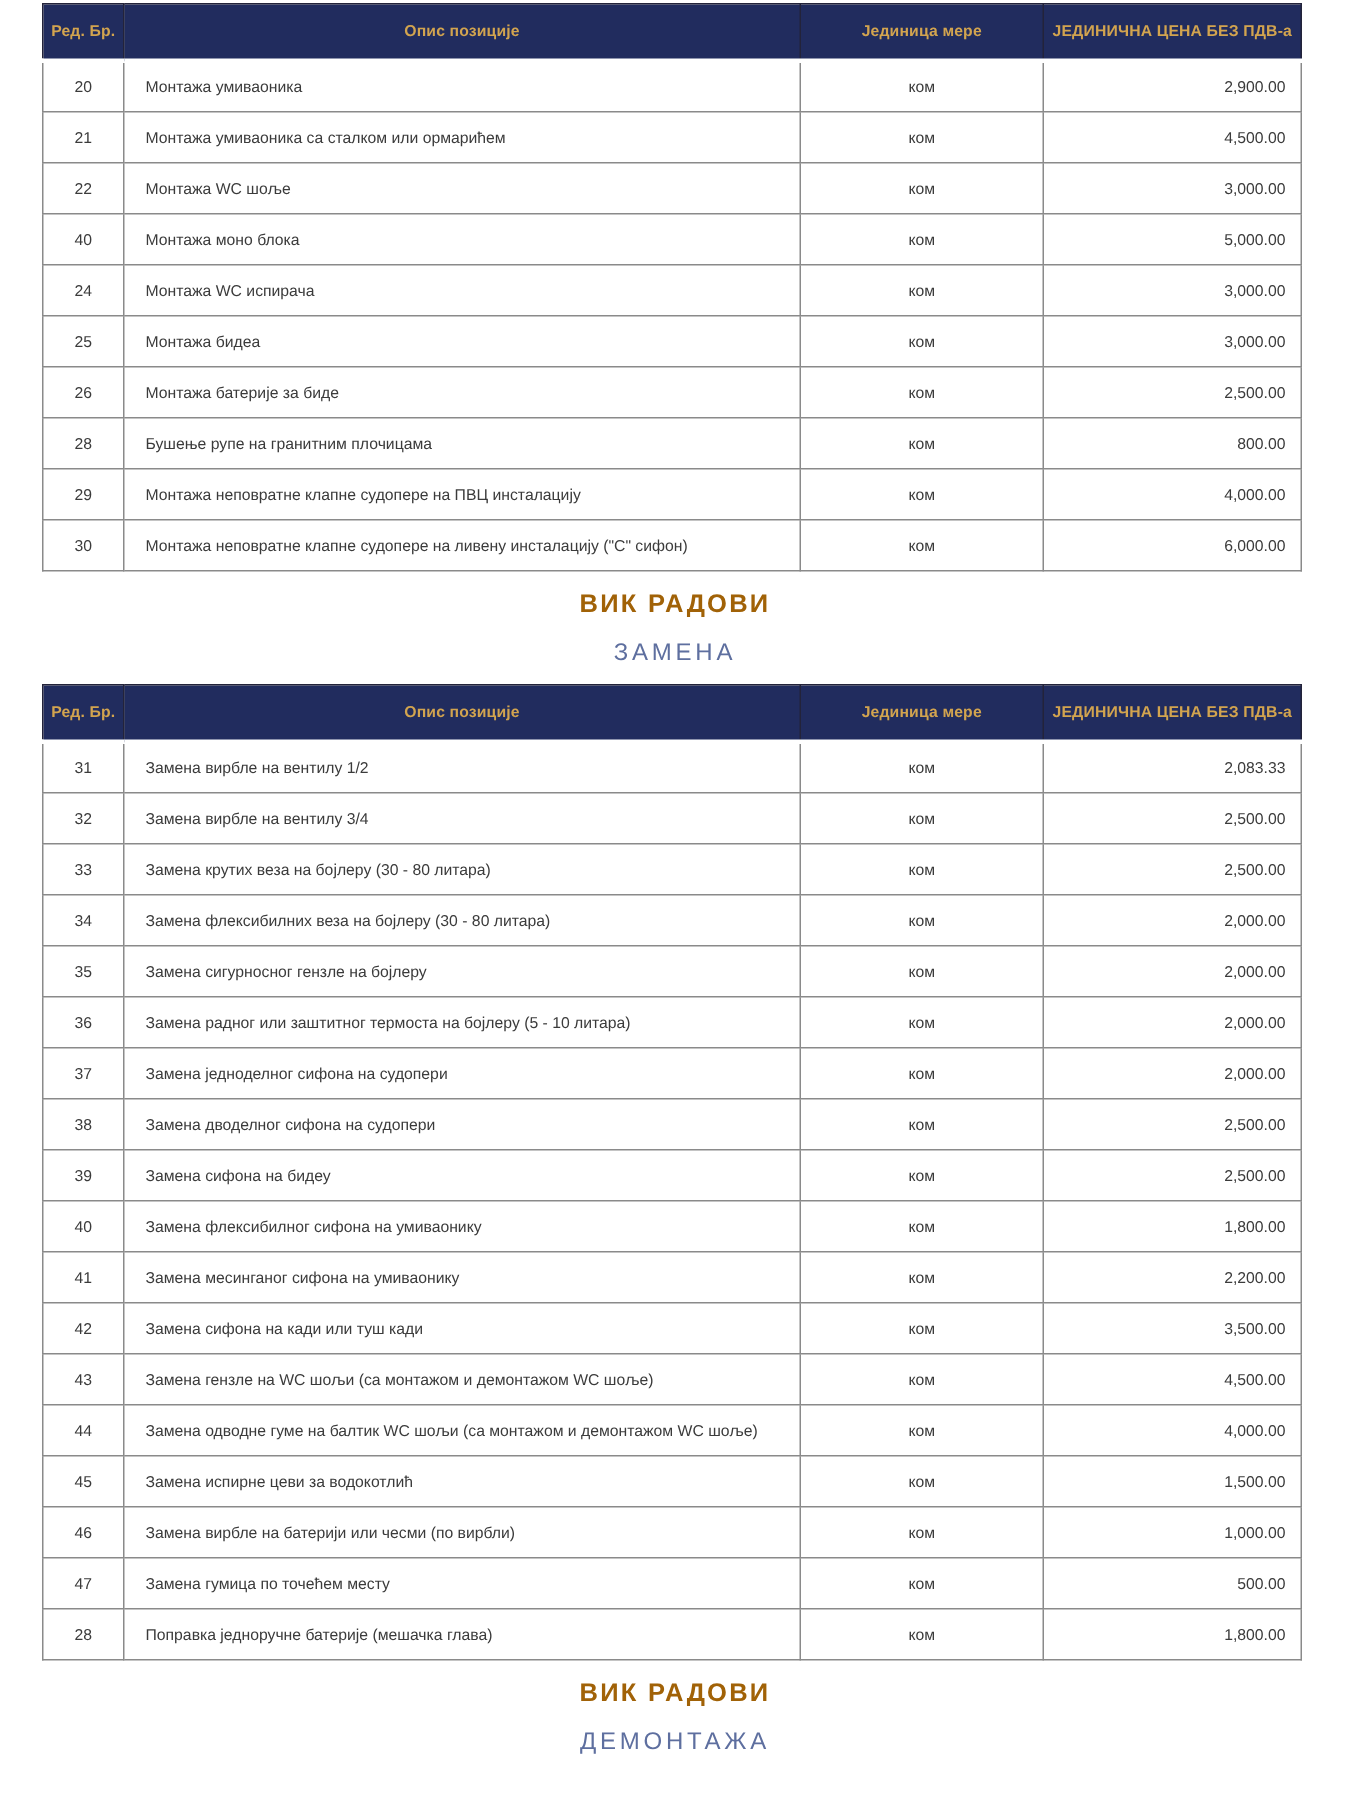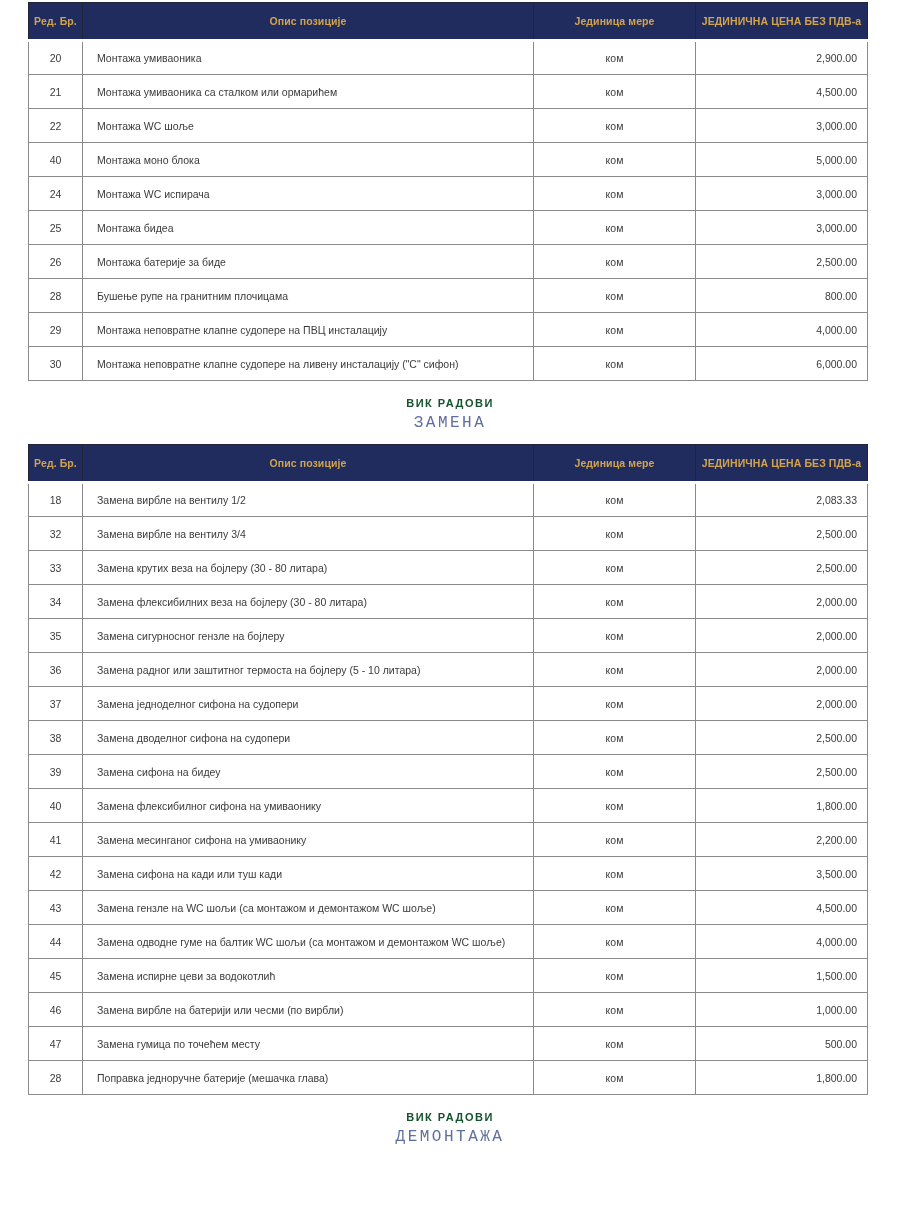--- a/index.html
+++ b/index.html
@@ -51,33 +51,32 @@
 
   .table-first { margin-top: 2px; }
 
   .section-heading {
     text-align: center;
     margin-top: 12px;
     margin-bottom: 11px;
     width: 900px;
   }
   .heading-title {
-    color: #14532d;
-    font-size: 11px;
+    color: #a16207;
+    font-size: 17px;
     font-weight: bold;
     letter-spacing: 1.5px;
     line-height: 20px;
   }
   .heading-sub {
     color: #5e6f9f;
     font-size: 16px;
     letter-spacing: 2.5px;
     line-height: 19px;
-    margin-top: 1px;
-    font-family: Liberation Mono, monospace;
+    margin-top: 13px;
   }
 </style>
 </head>
 <body>
 
 <div class="page">
 
   <table class="price-table table-first">
     <colgroup>
       <col class="c-no">
@@ -172,21 +171,21 @@
     <thead>
       <tr>
         <th>Ред. Бр.</th>
         <th>Опис позиције</th>
         <th>Јединица мере</th>
         <th>ЈЕДИНИЧНА ЦЕНА БЕЗ ПДВ-а</th>
       </tr>
     </thead>
     <tbody>
         <tr>
-          <td class="cell-no">18</td>
+          <td class="cell-no">31</td>
           <td class="cell-desc">Замена вирбле на вентилу 1/2</td>
           <td class="cell-unit">ком</td>
           <td class="cell-price">2,083.33</td>
         </tr>
         <tr>
           <td class="cell-no">32</td>
           <td class="cell-desc">Замена вирбле на вентилу 3/4</td>
           <td class="cell-unit">ком</td>
           <td class="cell-price">2,500.00</td>
         </tr>

